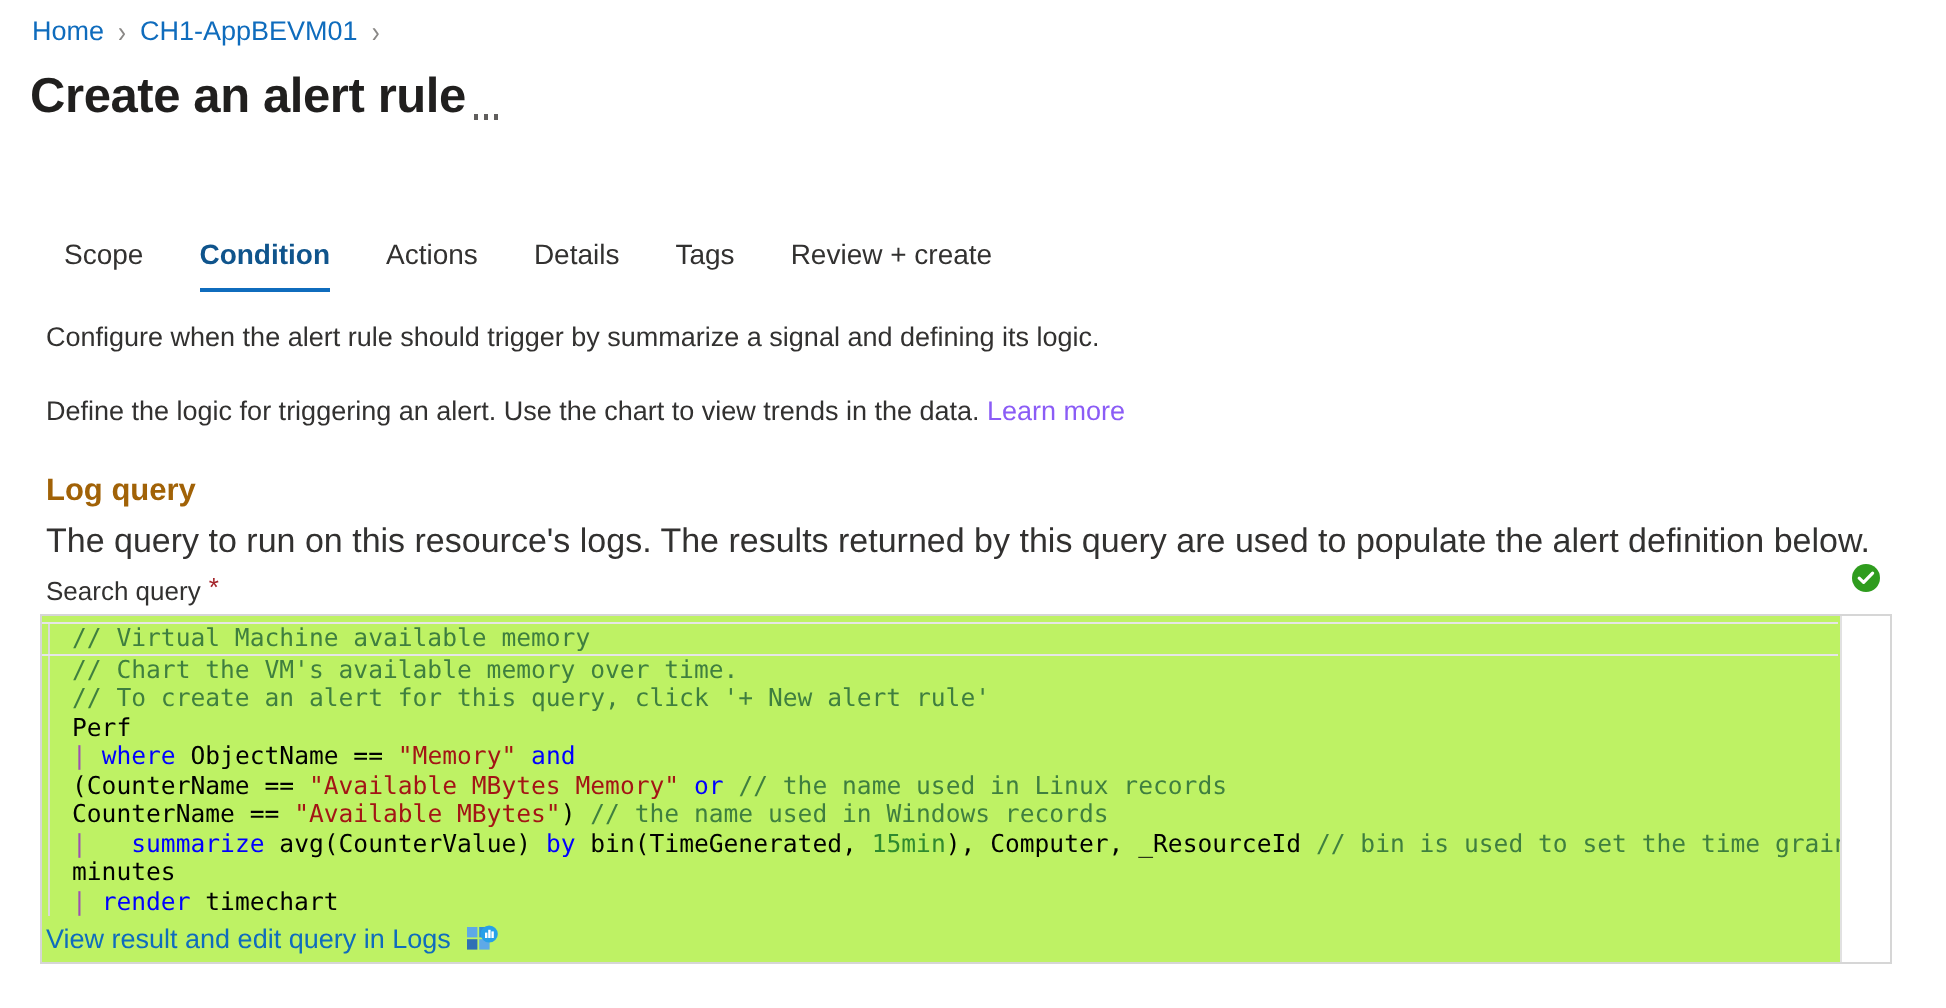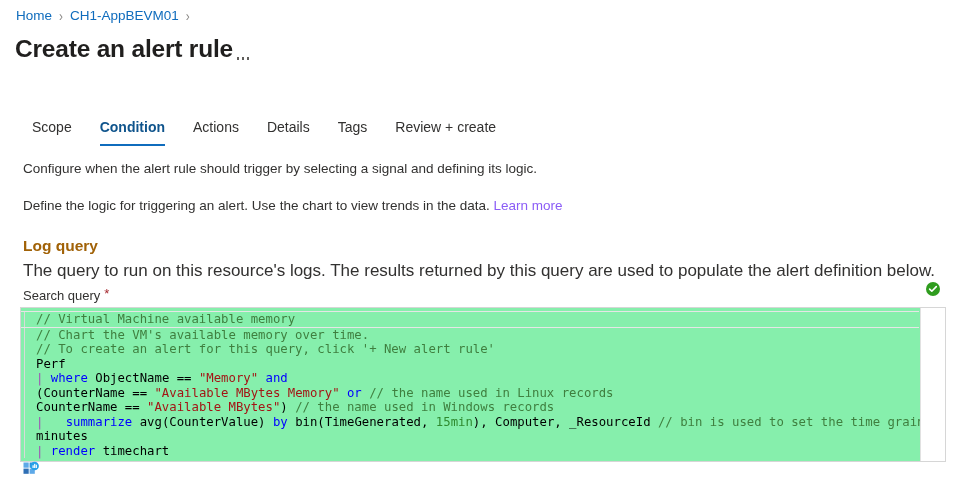--- a/index.html
+++ b/index.html
@@ -171,22 +171,22 @@
     justify-content: center;
   }
   .valid-badge svg { display: block; }
 
   
   .editor {
     position: absolute;
     left: 20px;
     top: 307px;
     width: 926px;
-    height: 155px;
-    background: #86efac;
+    height: 175px;
+    background: #bef264;
     border: 1px solid #d6d6d6;
     box-sizing: border-box;
     overflow: hidden;
   }
   .editor-scroll-track {
     position: absolute;
     right: 0;
     top: 0;
     bottom: 0;
     width: 25px;
@@ -278,21 +278,21 @@
 
 <div class="tabs">
   <div class="tab">Scope</div>
   <div class="tab active">Condition</div>
   <div class="tab">Actions</div>
   <div class="tab">Details</div>
   <div class="tab">Tags</div>
   <div class="tab">Review + create</div>
 </div>
 
-<div class="desc desc-1">Configure when the alert rule should trigger by selecting a signal and defining its logic.</div>
+<div class="desc desc-1">Configure when the alert rule should trigger by summarize a signal and defining its logic.</div>
 <div class="desc desc-2">
   <span>Define the logic for triggering an alert. Use the chart to view trends in the data. </span><span class="inline-link">Learn more</span>
 </div>
 
 <div class="section-title">Log query</div>
 <div class="section-sub">The query to run on this resource's logs. The results returned by this query are used to populate the alert definition below.</div>
 <div class="field-label">
   <span>Search query</span>
   <span class="req-star">*</span>
 </div>
@@ -302,20 +302,21 @@
     <path d="M1.6 5.1 L3.8 7.2 L8.3 2.6" fill="none" stroke="#ffffff" stroke-width="1.6" stroke-linecap="round" stroke-linejoin="round"></path>
   </svg>
 </div>
 
 <div class="editor">
   <div class="editor-code"><div class="code-line first-line"><span class="gutter-rule"></span><span class="cmt">// Virtual Machine available memory</span></div><div class="code-line"><span class="gutter-rule"></span><span class="cmt">// Chart the VM's available memory over time.</span></div><div class="code-line"><span class="gutter-rule"></span><span class="cmt">// To create an alert for this query, click '+ New alert rule'</span></div><div class="code-line"><span class="gutter-rule"></span><span class="plain">Perf</span></div><div class="code-line"><span class="gutter-rule"></span><span class="pipe">| </span><span class="kw">where</span><span class="plain"> ObjectName == </span><span class="str">"Memory"</span><span class="plain"> </span><span class="kw">and</span></div><div class="code-line"><span class="gutter-rule"></span><span class="plain">(CounterName == </span><span class="str">"Available MBytes Memory"</span><span class="plain"> </span><span class="kw">or</span><span class="plain"> </span><span class="cmt">// the name used in Linux records</span></div><div class="code-line"><span class="gutter-rule"></span><span class="plain">CounterName == </span><span class="str">"Available MBytes"</span><span class="plain">) </span><span class="cmt">// the name used in Windows records</span></div><div class="code-line"><span class="gutter-rule"></span><span class="pipe">|   </span><span class="kw">summarize</span><span class="plain"> avg(CounterValue) </span><span class="kw">by</span><span class="plain"> bin(TimeGenerated, </span><span class="num">15min</span><span class="plain">), Computer, _ResourceId </span><span class="cmt">// bin is used to set the time grain to 15</span></div><div class="code-line"><span class="gutter-rule"></span><span class="plain">minutes</span></div><div class="code-line"><span class="gutter-rule"></span><span class="pipe">| </span><span class="kw">render</span><span class="plain"> timechart</span></div></div>
   <div class="editor-scroll-track"></div>
 </div>
 
 <div class="logs-link-row">
+  <span class="logs-link-text">View result and edit query in Logs</span>
   <span class="logs-icon">
     <svg width="16" height="16" viewBox="0 0 16 16" aria-hidden="true">
       <rect x="0.5" y="1.5" width="5.2" height="5.2" fill="#5ea9e8"></rect>
       <rect x="6.6" y="1.5" width="5.2" height="5.2" fill="#2f8fd8"></rect>
       <rect x="0.5" y="7.6" width="5.2" height="5.2" fill="#2f6fb5"></rect>
       <rect x="6.6" y="7.6" width="5.2" height="5.2" fill="#5ea9e8"></rect>
       <circle cx="11.6" cy="5.0" r="4.3" fill="#27a0e8"></circle>
       <rect x="9.5" y="4.3" width="1.2" height="2.7" fill="#ffffff"></rect>
       <rect x="11.1" y="2.9" width="1.2" height="4.1" fill="#ffffff"></rect>
       <rect x="12.7" y="3.7" width="1.2" height="3.3" fill="#ffffff"></rect>

